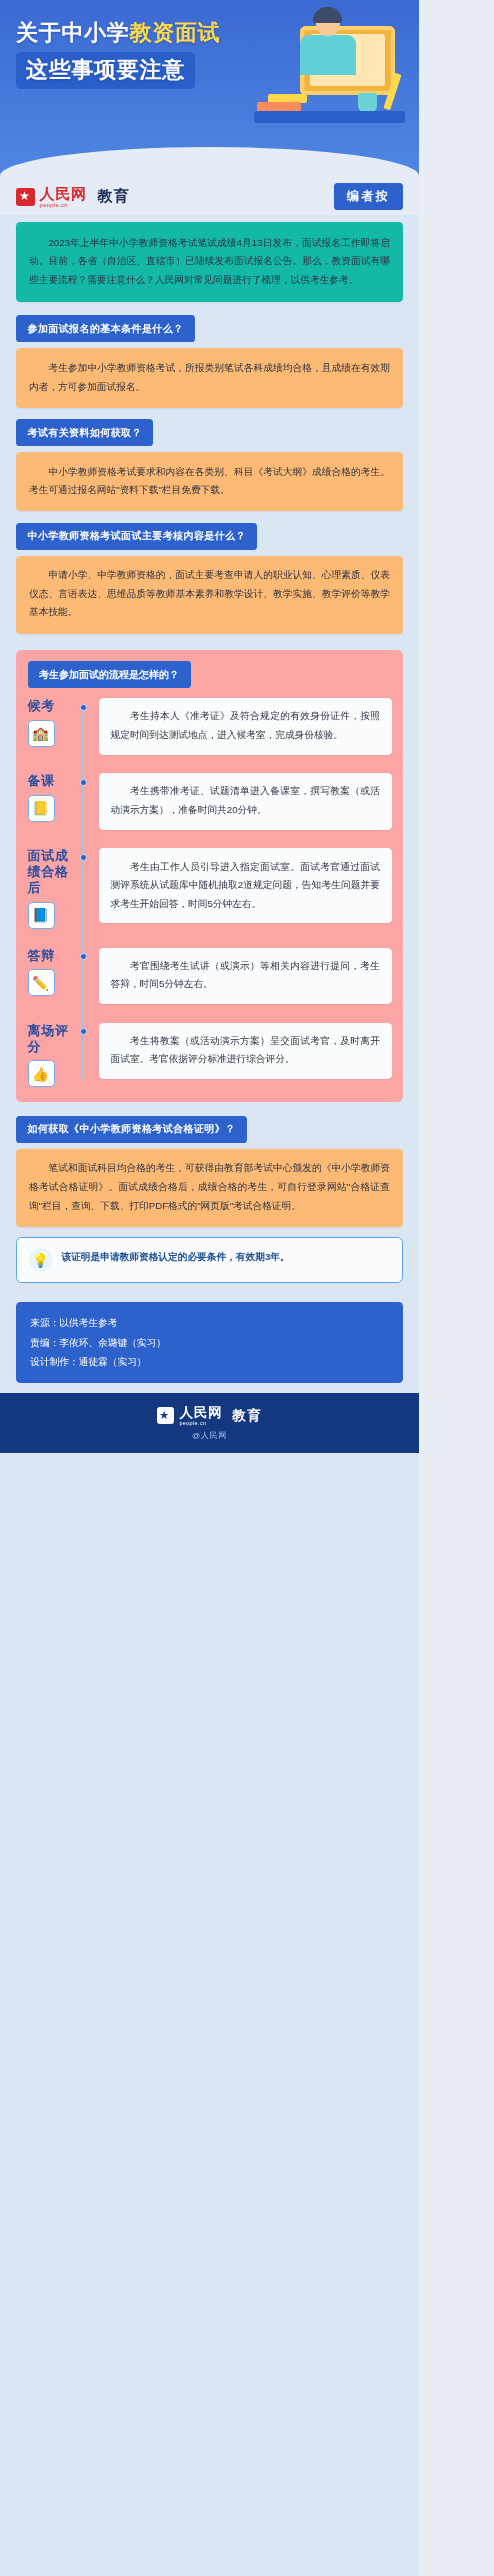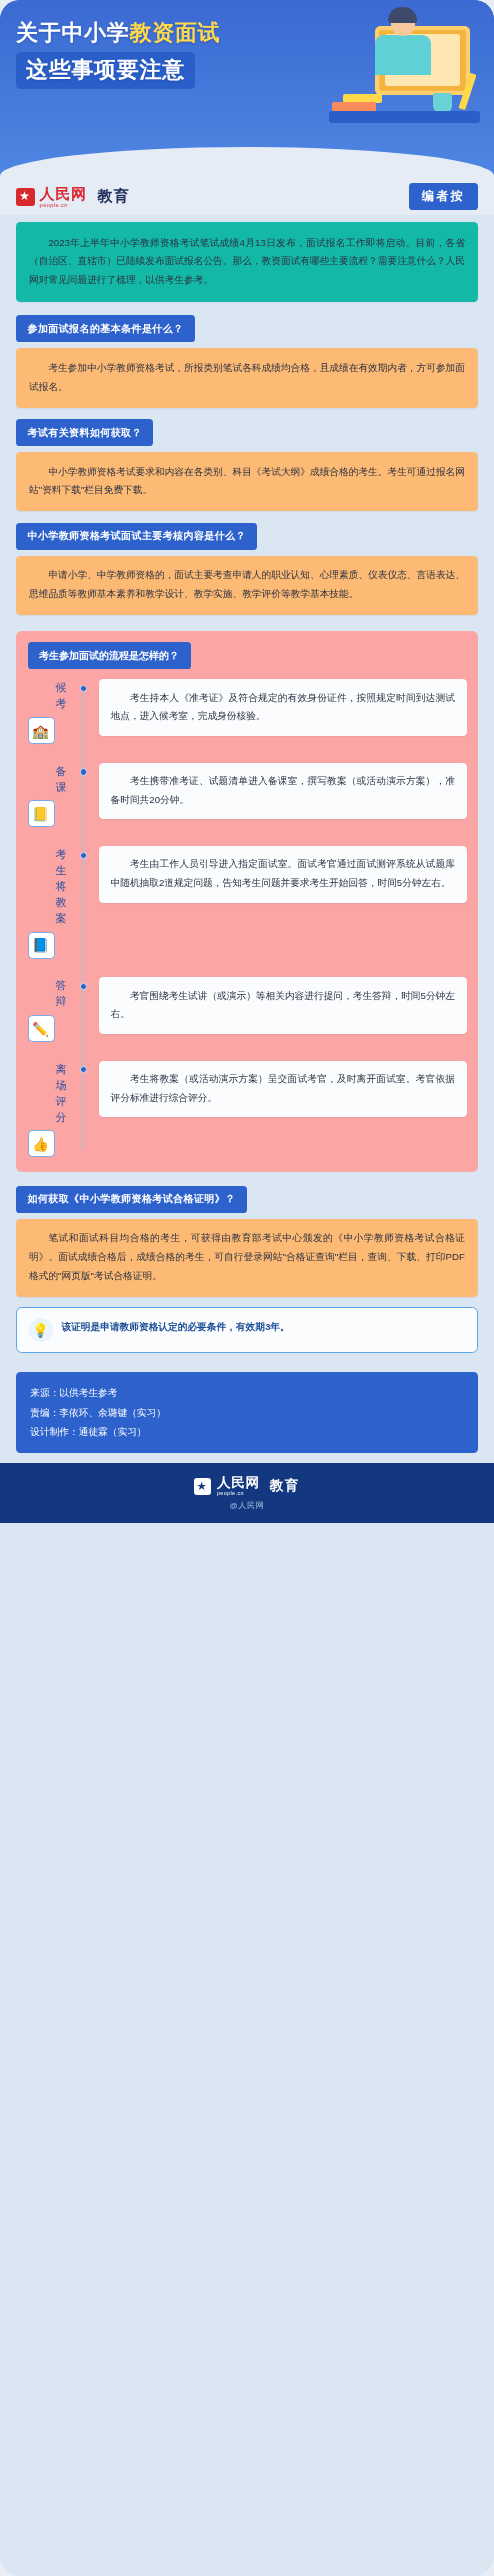--- a/index.html
+++ b/index.html
@@ -2,26 +2,25 @@
 <html style="font-size:11.5px"><head>
 <meta charset="utf-8">
 <style>
   * { box-sizing: border-box; margin: 0; padding: 0; }
   body {
     width: 495px;
     font-family: "Liberation Sans", sans-serif;
     background: #e9eef5;
   }
   .page {
-    width: 494px;
+    width: 419px;
     min-height: 2576px;
     background: linear-gradient(180deg, #3d6fd4 0%, #4a7ade 86px, #dbe6f3 215px, #dbe6f3 100%);
     position: relative;
     overflow: hidden;
-    border-radius: 20px;
   }
 
   
   .header {
     position: relative;
     height: 176px;
     background: linear-gradient(180deg, #3b6ad2 0%, #4f86e2 100%);
     overflow: hidden;
   }
   .header::after {
@@ -272,26 +271,25 @@
   .flow-item:last-child { margin-bottom: 0; }
   .flow-left {
     width: 60px;
     flex: 0 0 60px;
     text-align: left;
     position: relative;
     z-index: 2;
     padding-right: 11.5px;
   }
   .flow-step-label {
-    font-size: 11px;
-    font-weight: normal;
+    font-size: 13px;
+    font-weight: bold;
     color: #2b4f9e;
     line-height: 16px;
     letter-spacing: 0.7px;
-    margin-left: 28px;
   }
   .flow-icon {
     width: 27px; height: 27px;
     margin-top: 5.7px;
     border-radius: 4.3px;
     background: #ffffff;
     border: 1.4px solid #7aa8e0;
     display: flex;
     align-items: center;
     justify-content: center;
@@ -493,21 +491,21 @@
           <div class="flow-left">
             <div class="flow-step-label">备课</div>
             <div class="flow-icon">📒</div>
           </div>
           <div class="flow-text">考生携带准考证、试题清单进入备课室，撰写教案（或活动演示方案），准备时间共20分钟。</div>
         </div>
 
         <div class="flow-item">
           <div class="flow-dot"></div>
           <div class="flow-left">
-            <div class="flow-step-label">考生将教案</div>
+            <div class="flow-step-label">面试成绩合格后</div>
             <div class="flow-icon">📘</div>
           </div>
           <div class="flow-text">考生由工作人员引导进入指定面试室。面试考官通过面试测评系统从试题库中随机抽取2道规定问题，告知考生问题并要求考生开始回答，时间5分钟左右。</div>
         </div>
 
         <div class="flow-item">
           <div class="flow-dot"></div>
           <div class="flow-left">
             <div class="flow-step-label">答辩</div>
             <div class="flow-icon">✏️</div>

